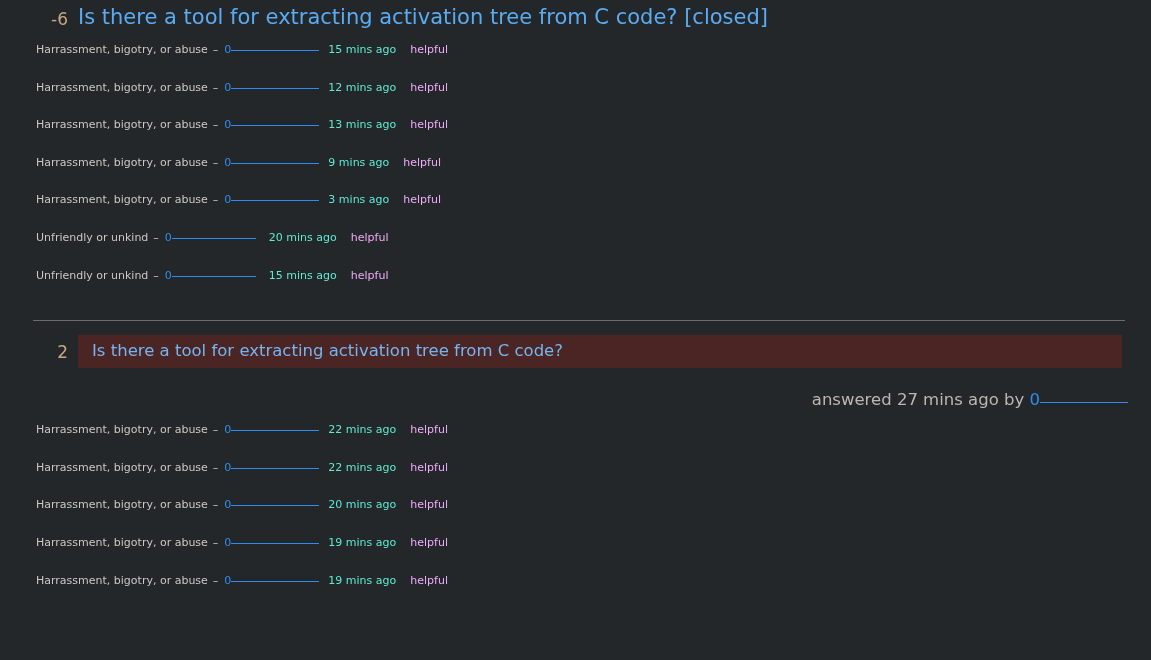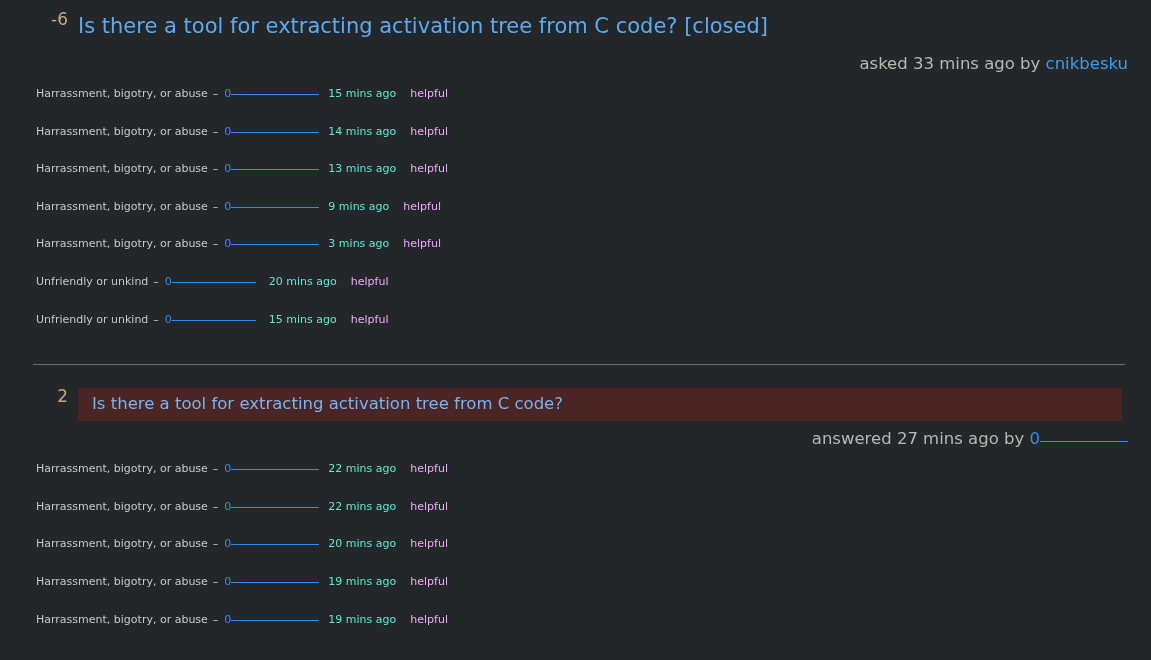--- a/index.html
+++ b/index.html
@@ -44,42 +44,41 @@
   }
   .score.q { padding-top: 9px; }
   .score.a { padding-top: 7px; }
 
   .post-title {
     flex: 1 1 auto;
     color: #5aabf2;
     font-size: 21px;
     line-height: 26px;
     padding-top: 4px;
-    margin-top: 9px;
   }
 
   .post-title.highlight {
     background: #4a2523;
     color: #74b6f2;
     font-size: 16.5px;
     line-height: 20px;
     padding: 6px 0 7px 14px;
     margin-right: 29px;
     box-sizing: border-box;
   }
 
   .byline {
     text-align: right;
     padding-right: 23px;
     font-size: 16.5px;
     line-height: 20px;
     color: #b9b8b3;
   }
   .byline.q { margin-top: 15px; }
-  .byline.a { margin-top: 8px; padding-left: 8px; }
+  .byline.a { margin-top: 22px; padding-left: 8px; }
 
   a.user-link {
     color: #3e9bf0;
     text-decoration: none;
   }
 
   
   .redacted {
     color: #2f8cf0;
     text-decoration: none;
@@ -145,40 +144,36 @@
 
 <div class="page">
 
   <div class="post-block">
 
     <div class="post-head">
       <div class="score q">-6</div>
       <div class="post-title">Is there a tool for extracting activation tree from C code? [closed]</div>
     </div>
 
-    <div class="byline q">
-      <span>asked 33 mins ago by</span>
-      <a class="user-link" href="#">cnikbesku</a>
-    </div>
 
     <div class="flag-list">
 
       <div class="flag-row">
         <span class="flag-reason">Harrassment, bigotry, or abuse</span>
         <span class="flag-dash">–</span>
         <span class="flag-user"><a class="redacted" href="#"><span class="zero">0</span><span class="bar"></span></a></span>
         <span class="flag-time">15 mins ago</span>
         <span class="flag-helpful">helpful</span>
       </div>
 
       <div class="flag-row">
         <span class="flag-reason">Harrassment, bigotry, or abuse</span>
         <span class="flag-dash">–</span>
         <span class="flag-user"><a class="redacted" href="#"><span class="zero">0</span><span class="bar"></span></a></span>
-        <span class="flag-time">14 mins ago</span>
+        <span class="flag-time">12 mins ago</span>
         <span class="flag-helpful">helpful</span>
       </div>
 
       <div class="flag-row">
         <span class="flag-reason">Harrassment, bigotry, or abuse</span>
         <span class="flag-dash">–</span>
         <span class="flag-user"><a class="redacted" href="#"><span class="zero">0</span><span class="bar"></span></a></span>
         <span class="flag-time">13 mins ago</span>
         <span class="flag-helpful">helpful</span>
       </div>

